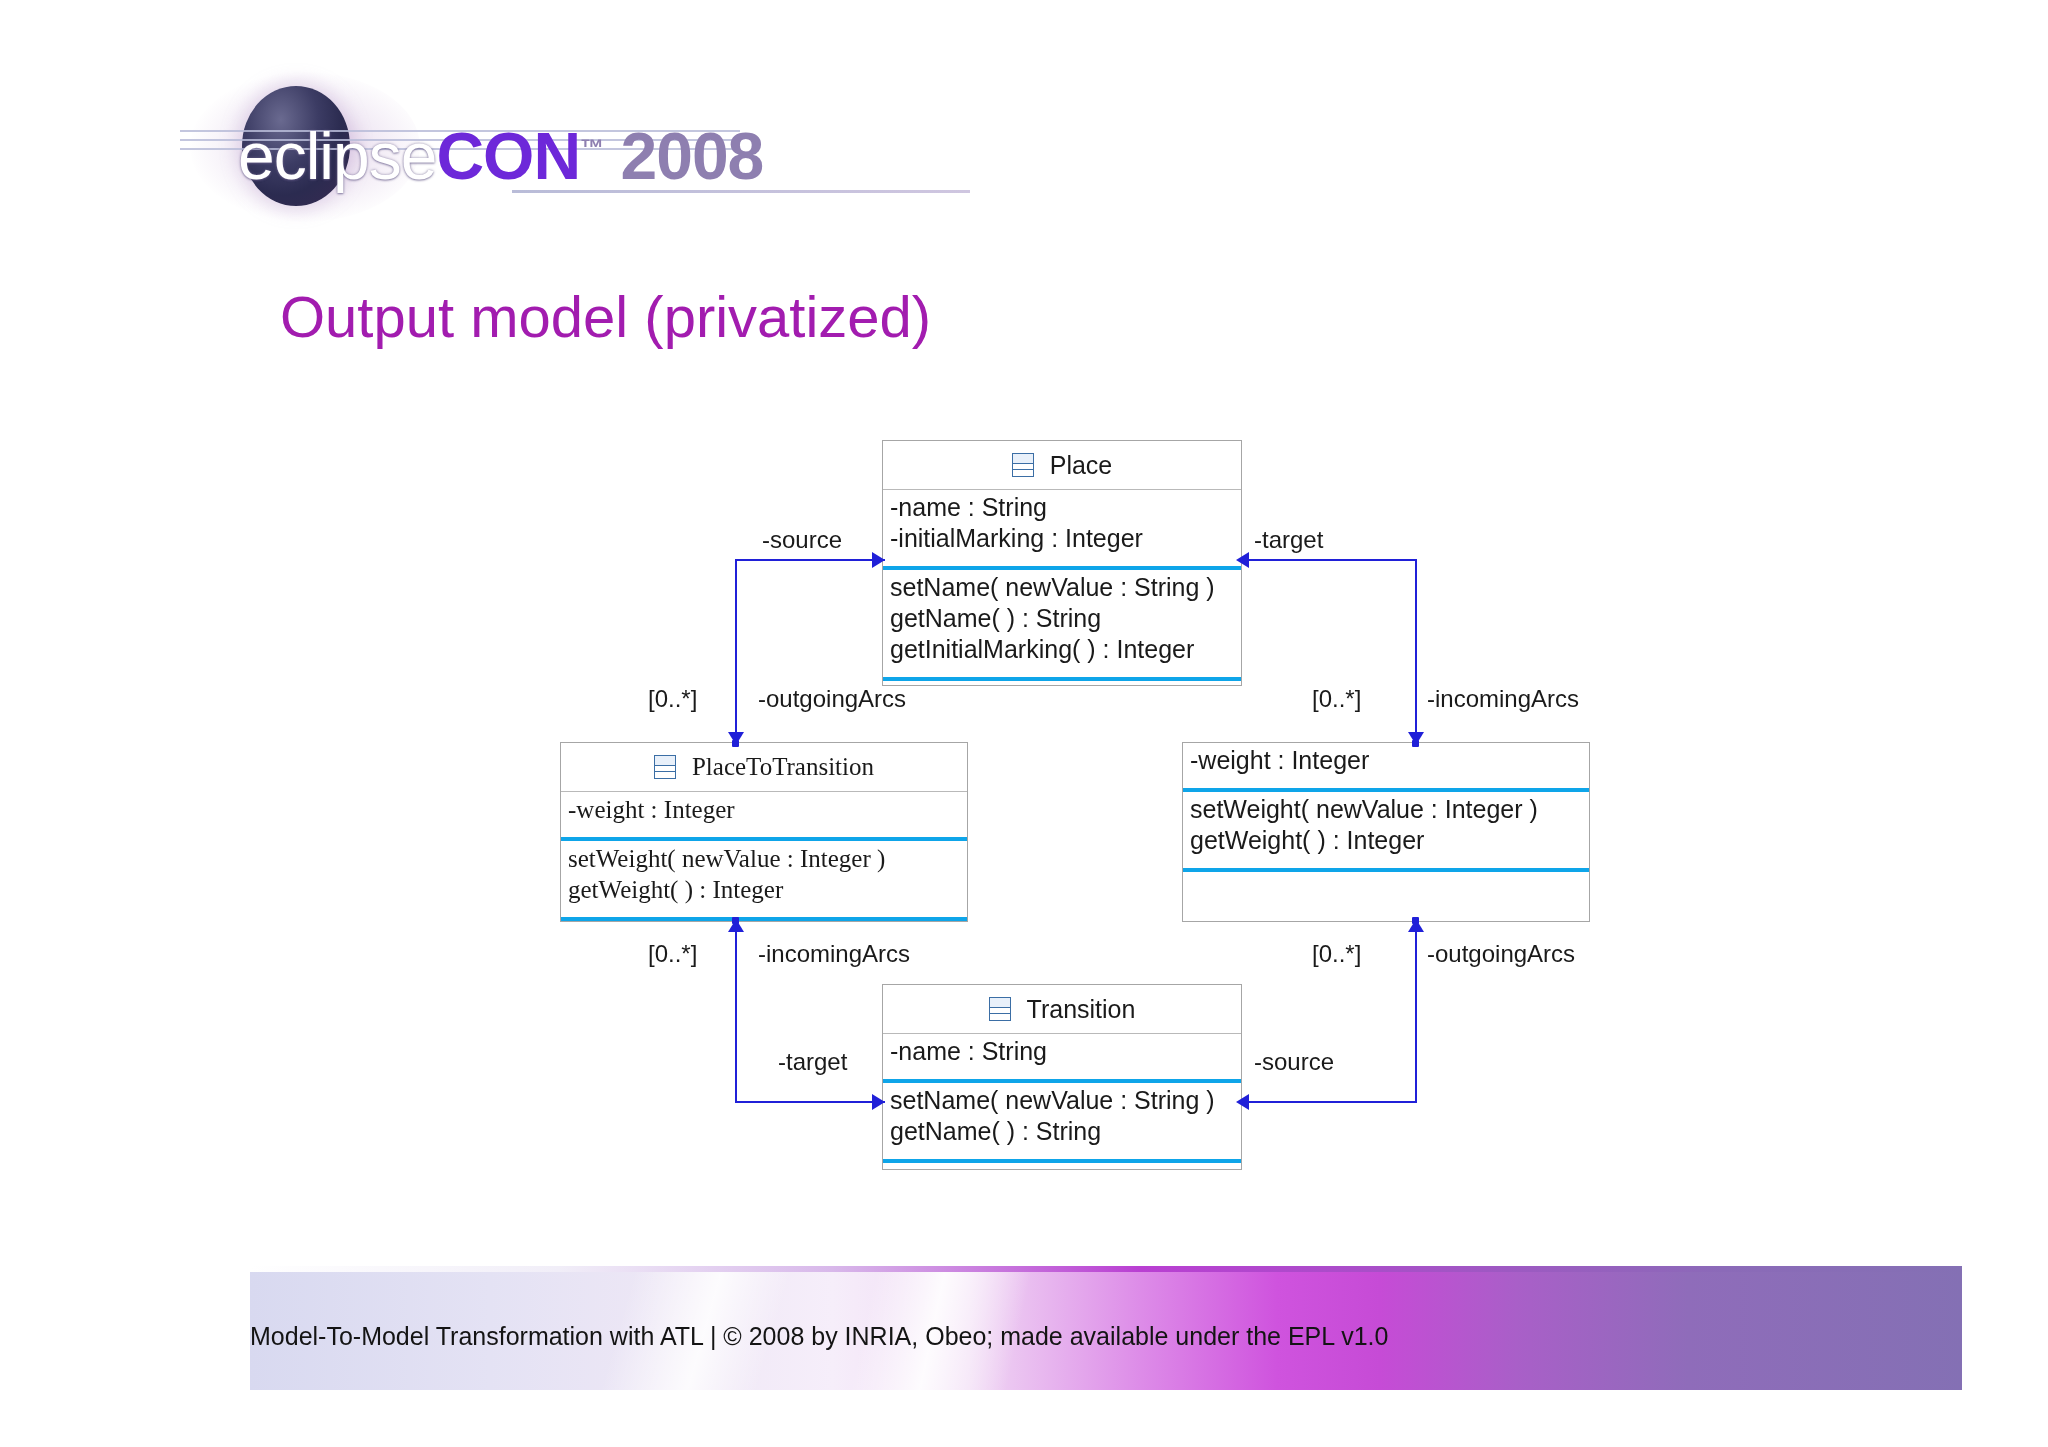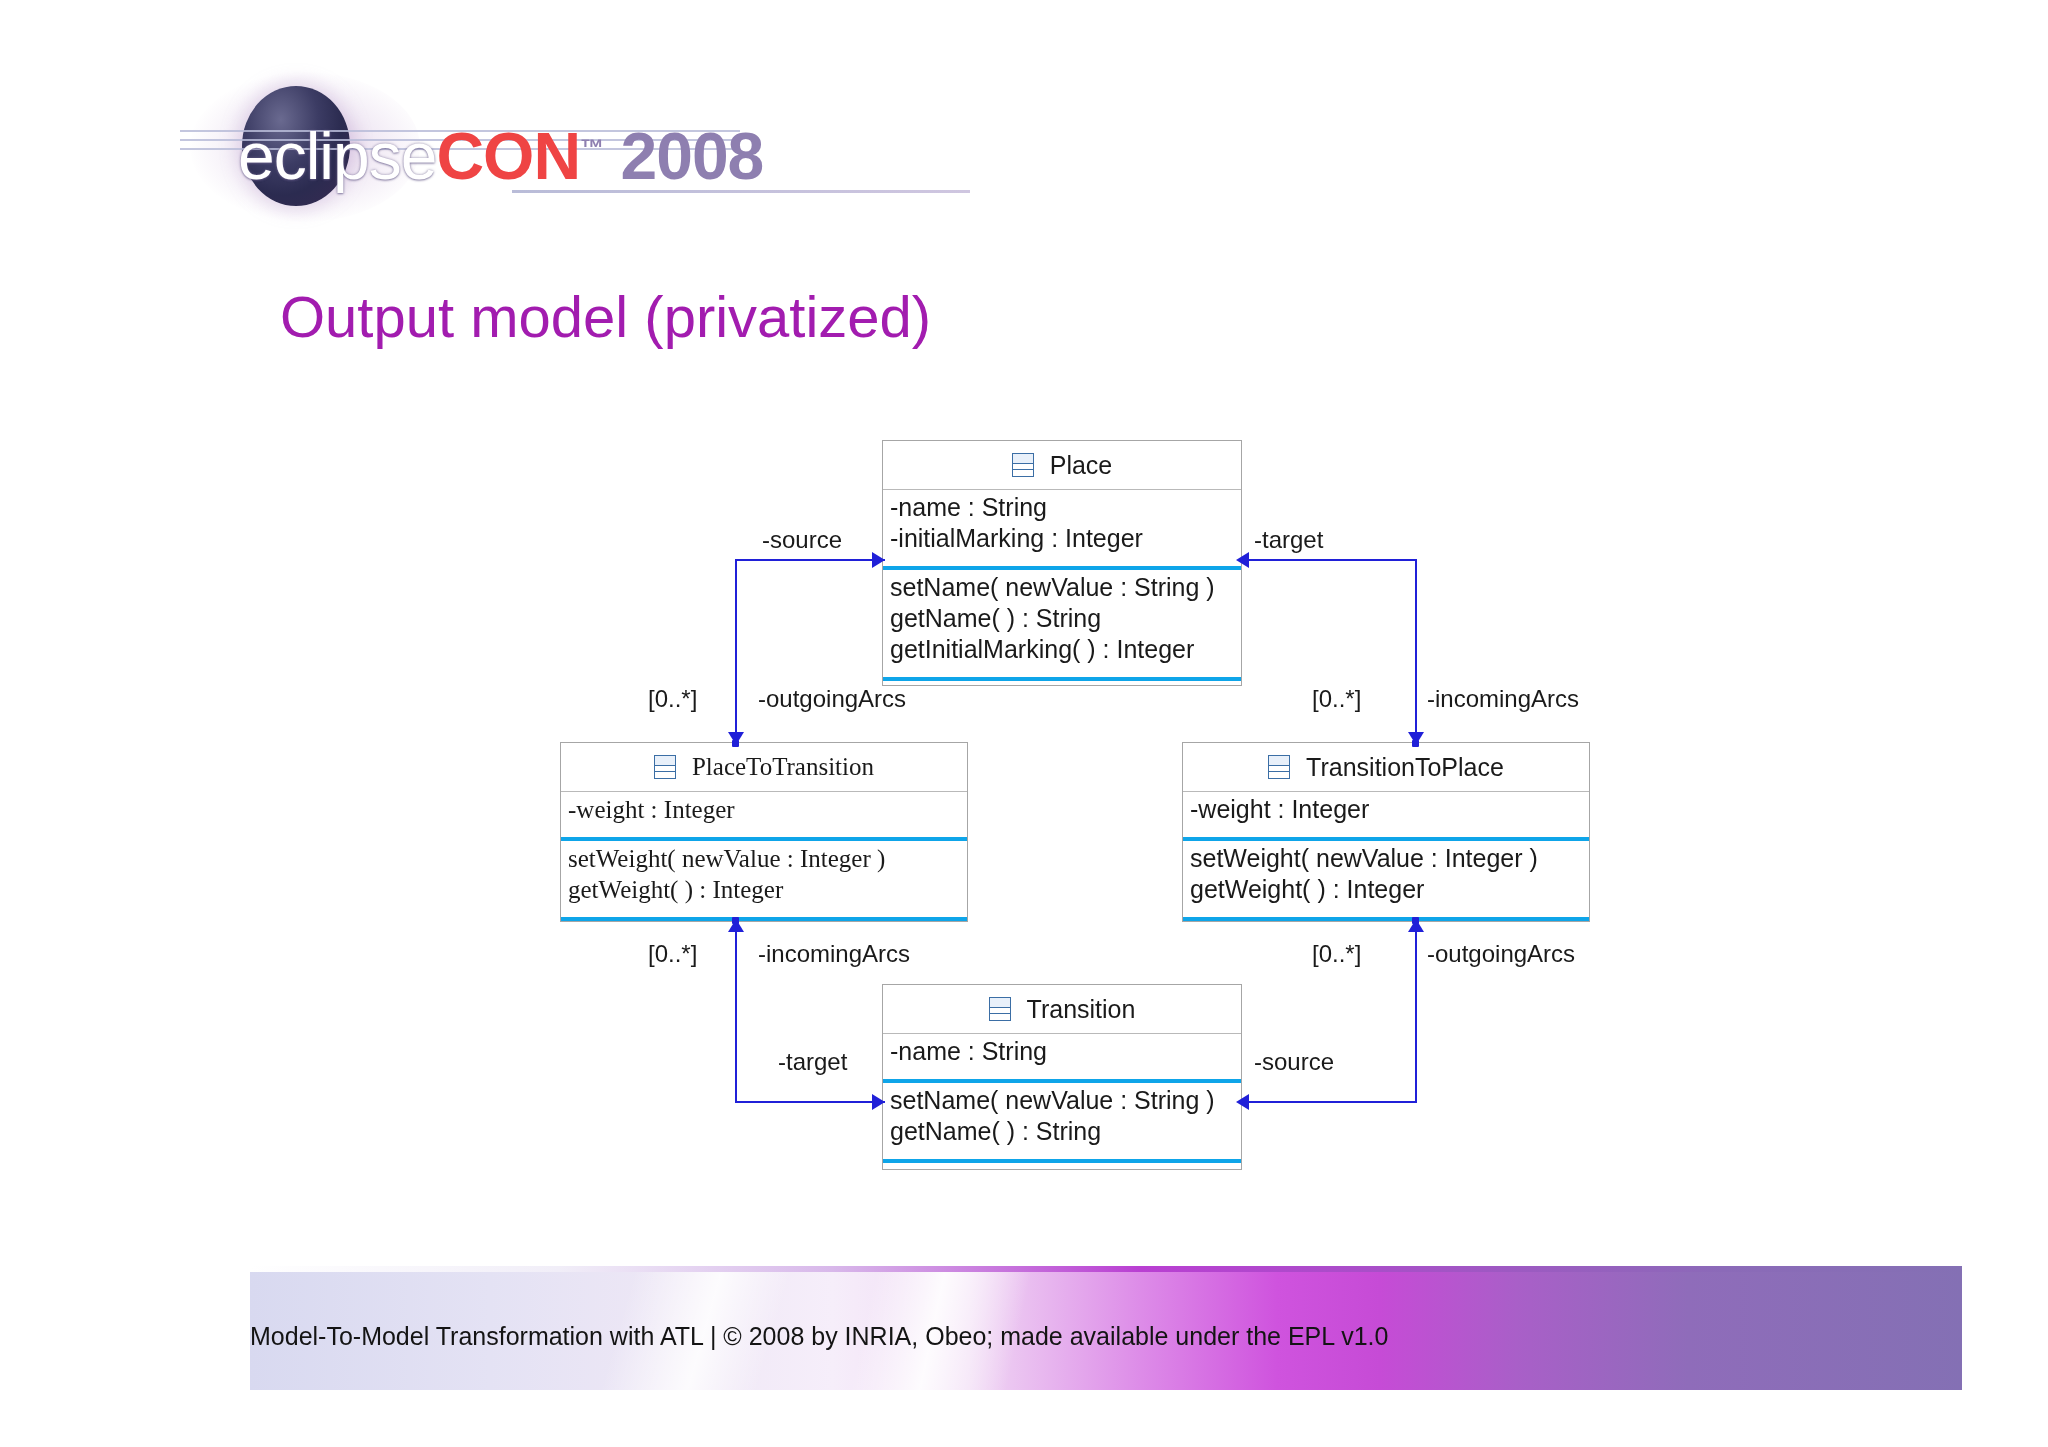--- a/index.html
+++ b/index.html
@@ -23,21 +23,21 @@
   .logo-lines{position:absolute;left:0;top:52px;width:640px;height:36px;}
   .logo-lines i{display:block;height:2px;background:#b9bcd8;margin-bottom:7px;opacity:.85;}
   .logo-lines i.a{width:560px;}
   .logo-lines i.b{width:560px;}
   .logo-lines i.c{width:560px;}
   .logo-text{
     position:absolute;left:58px;top:24px;width:600px;height:92px;
     font-size:66px;letter-spacing:-1px;line-height:92px;white-space:nowrap;
   }
   .lt-eclipse{color:#ffffff;font-weight:400;text-shadow:0 0 3px rgba(120,110,150,.75),0 1px 2px rgba(90,80,130,.6);}
-  .lt-con{color:#ef4444;font-weight:700;}
+  .lt-con{color:#6d28d9;font-weight:700;}
   .lt-tm{color:#8e7fb0;font-weight:700;font-size:24px;vertical-align:super;}
   .lt-year{color:#8e7fb0;font-weight:700;}
   .logo-underline{position:absolute;left:332px;top:112px;width:458px;height:3px;
     background:linear-gradient(to right,#b9bcd8,#cfc6e0);}
 
   
   #slide-title{
     position:absolute;left:280px;top:283px;
     font-size:58px;color:#a21caf;font-weight:400;letter-spacing:0px;white-space:nowrap;
   }
@@ -139,24 +139,20 @@
       <div>-weight : Integer</div>
     </div>
     <div class="uml-ops">
       <div>setWeight( newValue : Integer )</div>
       <div>getWeight(  ) : Integer</div>
     </div>
     <div class="uml-tail"></div>
   </div>
 
   <div class="umlbox" style="left:622px;top:312px;width:408px;height:180px;">
-    <div class="uml-head">
-      <span class="cls-icon"></span>
-      <span>TransitionToPlace</span>
-    </div>
     <div class="uml-attrs">
       <div>-weight : Integer</div>
     </div>
     <div class="uml-ops">
       <div>setWeight( newValue : Integer )</div>
       <div>getWeight(  ) : Integer</div>
     </div>
     <div class="uml-tail"></div>
   </div>
 

